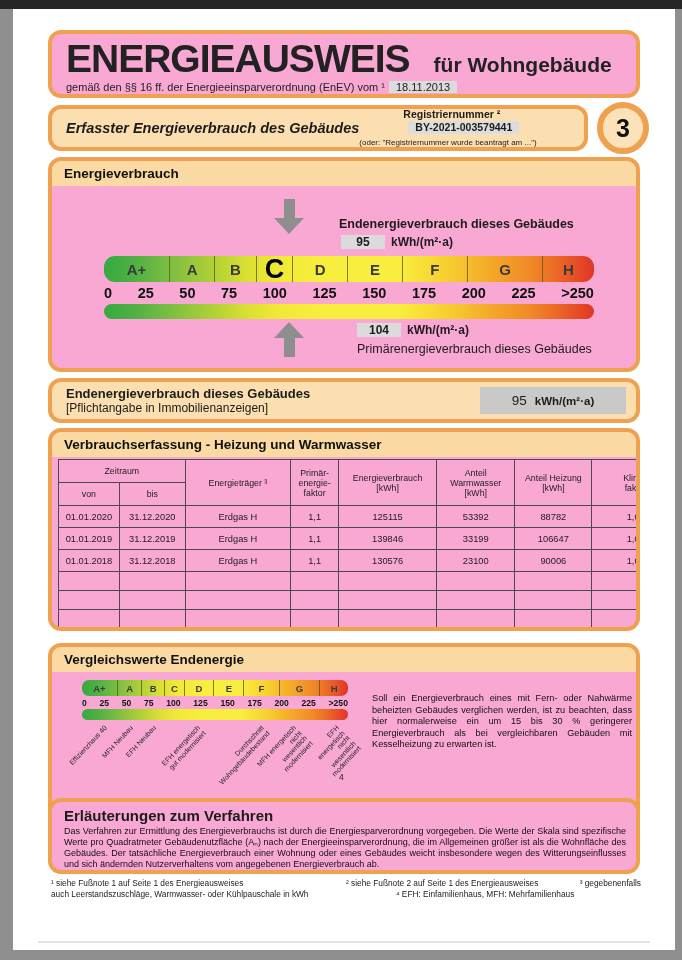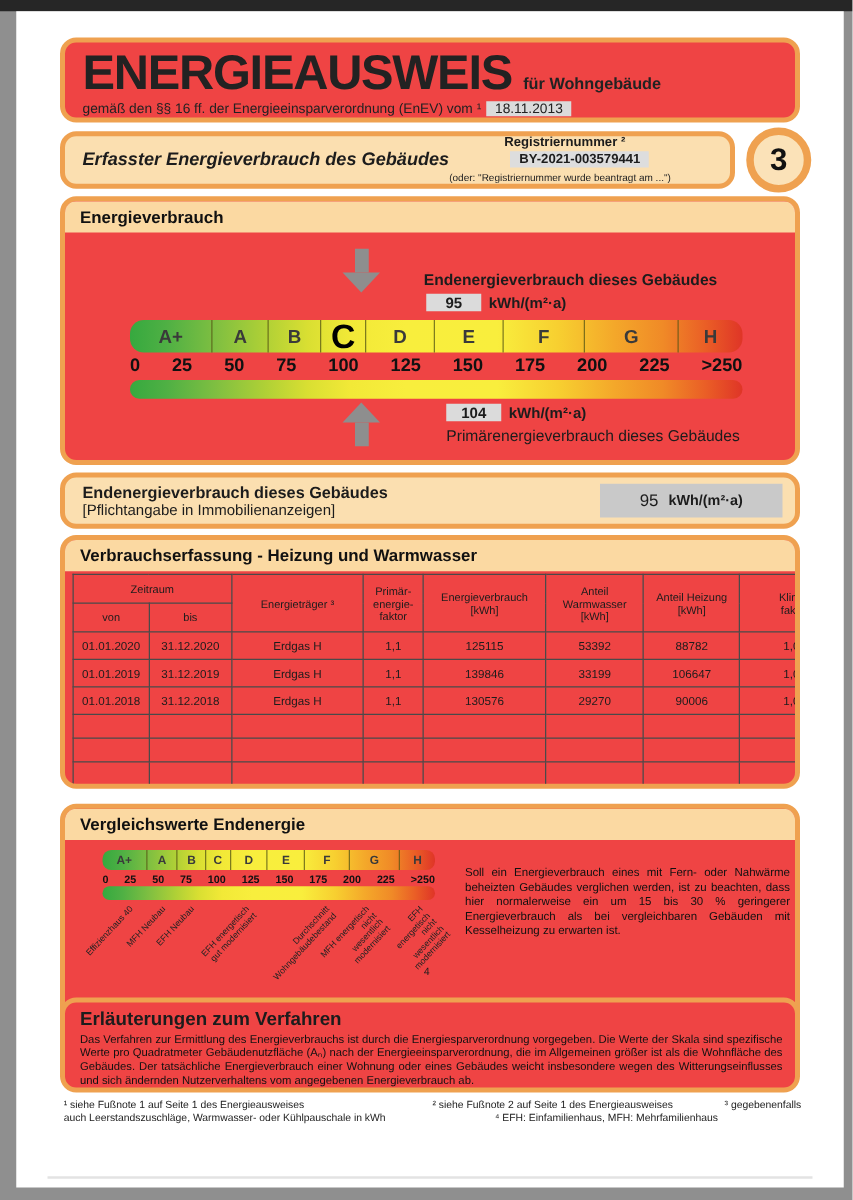--- a/index.html
+++ b/index.html
@@ -13,32 +13,32 @@
   .top-bar{position:absolute;left:0;top:0;width:682px;height:9px;background:#262626;}
   .page{
     position:absolute;left:13px;top:9px;width:662px;height:941px;
     background:#ffffff;
   }
   .page::after{content:"";position:absolute;left:25px;right:25px;bottom:7px;height:2px;background:#e3e3e3;}
 
   
   .panel{
     position:absolute;left:35px;width:592px;box-sizing:border-box;
-    border:4px solid #EFA150;border-radius:13px;background:#ef4444;overflow:hidden;
+    border:4px solid #EFA150;border-radius:13px;background:#f9a8d4;overflow:hidden;
   }
   .strip{
     background:#FBD9A2;height:25px;display:flex;align-items:center;
     padding-left:12px;font-weight:700;font-size:13.5px;color:#111;
   }
 
   
   .hdr{top:21px;height:68px;padding:4px 14px;}
   .hdr-titles{display:flex;align-items:baseline;}
   .hdr-main{font-size:39px;font-weight:700;letter-spacing:-1px;color:#222;line-height:42px;}
-  .hdr-suffix{font-size:13px;font-weight:700;margin-left:9px;color:#222;}
+  .hdr-suffix{font-size:21px;font-weight:700;margin-left:24px;color:#222;}
   .hdr-law{font-size:11px;margin-top:1px;color:#222;}
   .chip{display:inline-block;background:#DBDBDB;padding:0 7px;}
   .hdr-law .chip{font-size:11px;margin-left:4px;}
 
   
   .banner{
     top:96px;height:46px;width:540px;background:#FBDFB0;
     display:flex;align-items:center;padding:0 10px 0 14px;
   }
   .banner-title{font-weight:700;font-size:14.5px;flex:0 0 auto;font-style:italic;}
@@ -298,21 +298,21 @@
             <td>33199</td>
             <td>106647</td>
             <td>1,04</td>
           </tr>
           <tr class="data-row">
             <td>01.01.2018</td>
             <td>31.12.2018</td>
             <td>Erdgas H</td>
             <td>1,1</td>
             <td>130576</td>
-            <td>29270</td>
+            <td>23100</td>
             <td>90006</td>
             <td>1,04</td>
           </tr>
           <tr class="empty-row">
             <td>&nbsp;</td>
             <td>&nbsp;</td>
             <td>&nbsp;</td>
             <td>&nbsp;</td>
             <td>&nbsp;</td>
             <td>&nbsp;</td>

